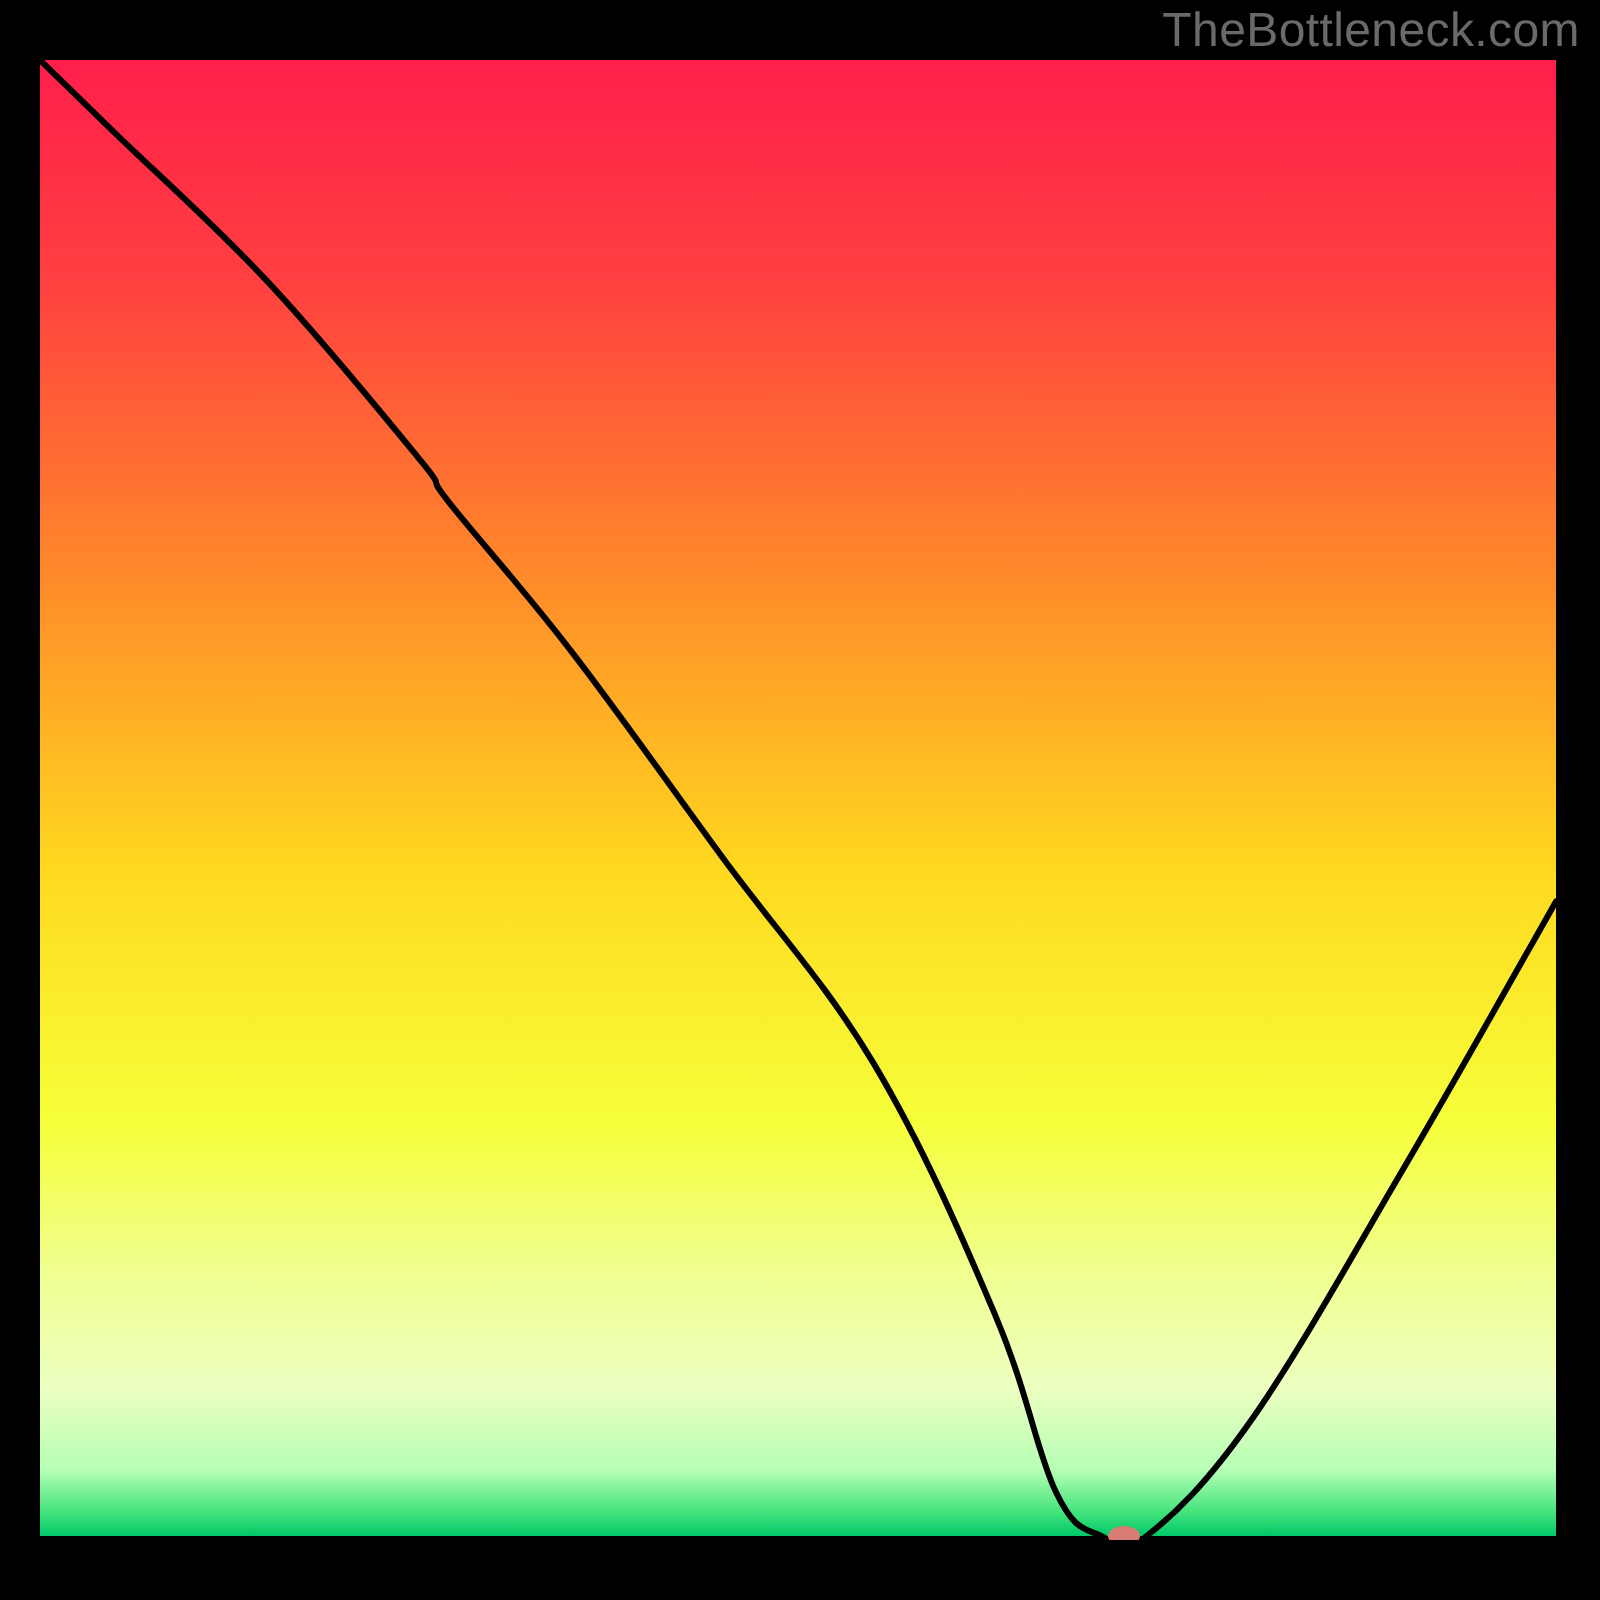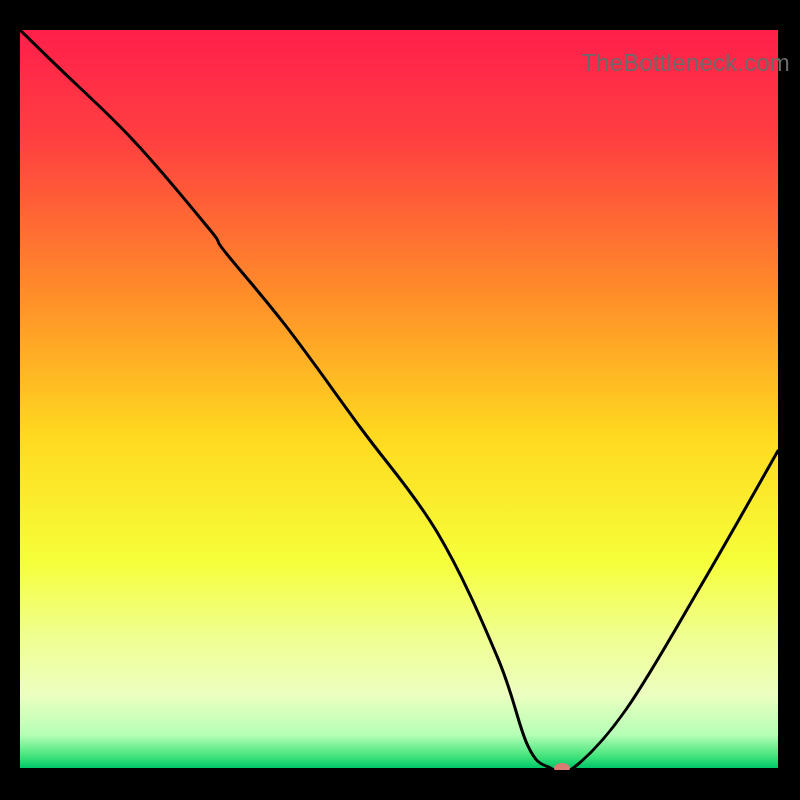--- a/index.html
+++ b/index.html
@@ -19,21 +19,20 @@
   }
   .watermark {
     position: absolute;
     top: 2px;
     right: 10px;
     color: #6a6a6a;
     font-size: 24px;
     font-weight: 400;
     letter-spacing: 0.2px;
     z-index: 10;
-    margin-top: 47px;
   }
   .plot-outer {
     position: absolute;
     left: 20px;
     top: 30px;
     width: 760px;
     height: 740px;
   }
   svg.chart {
     display: block;

